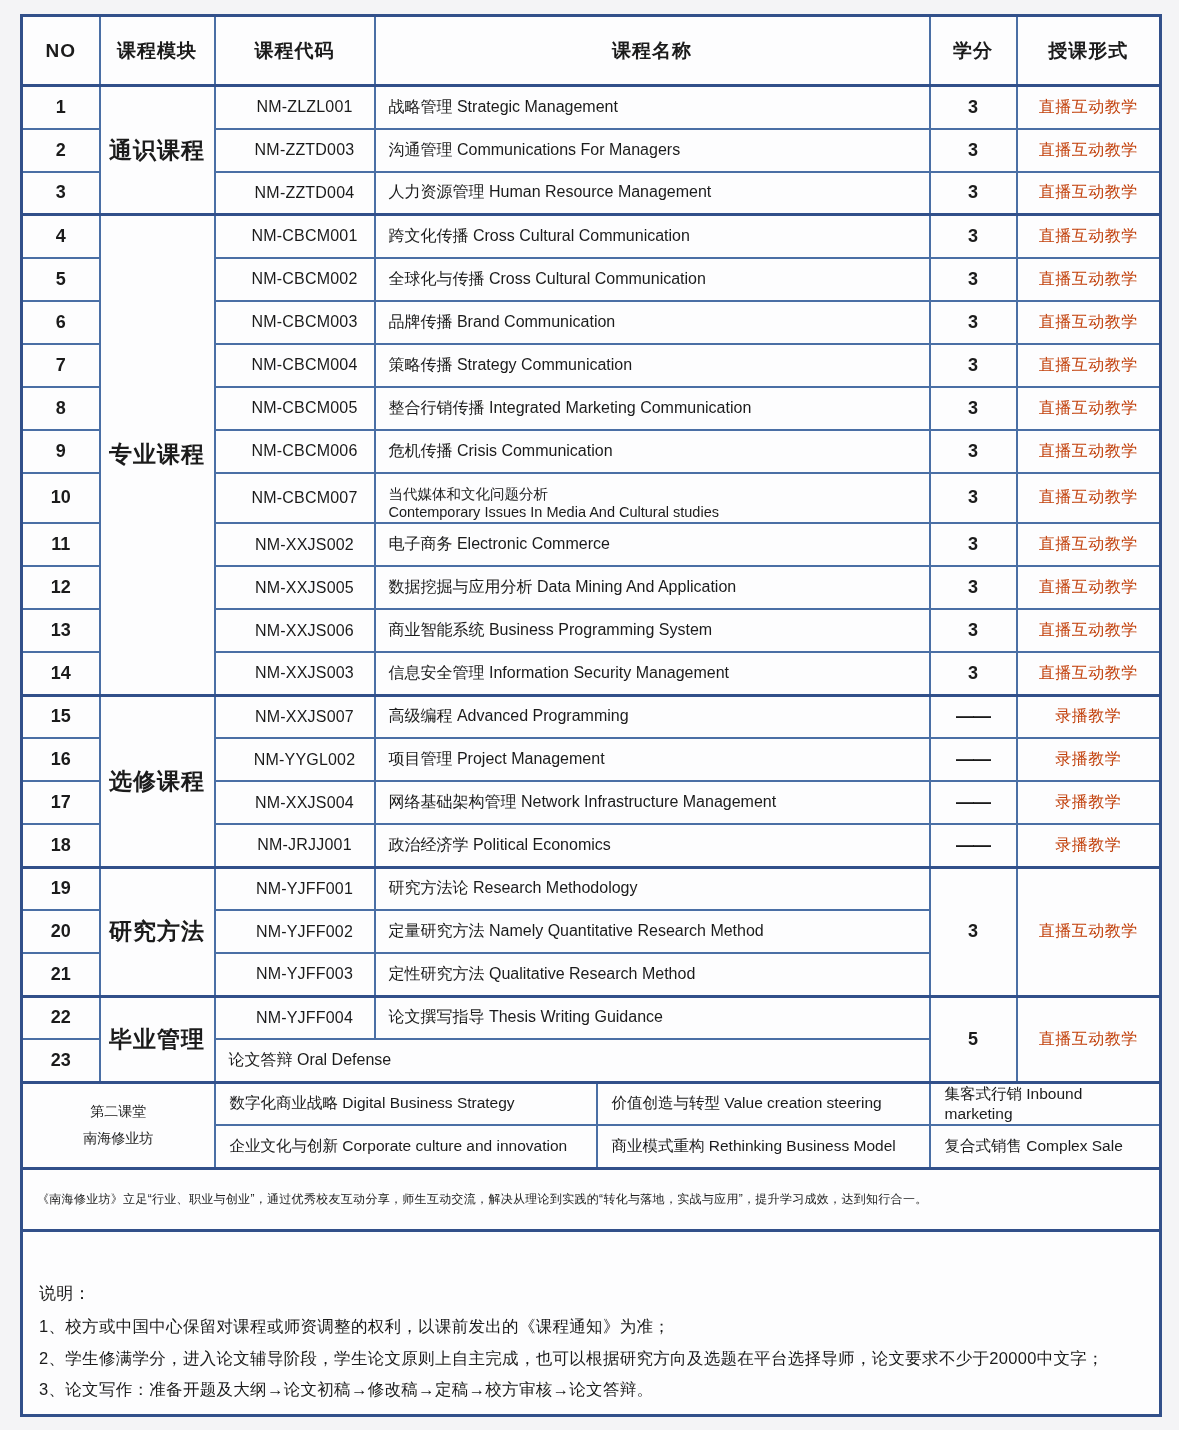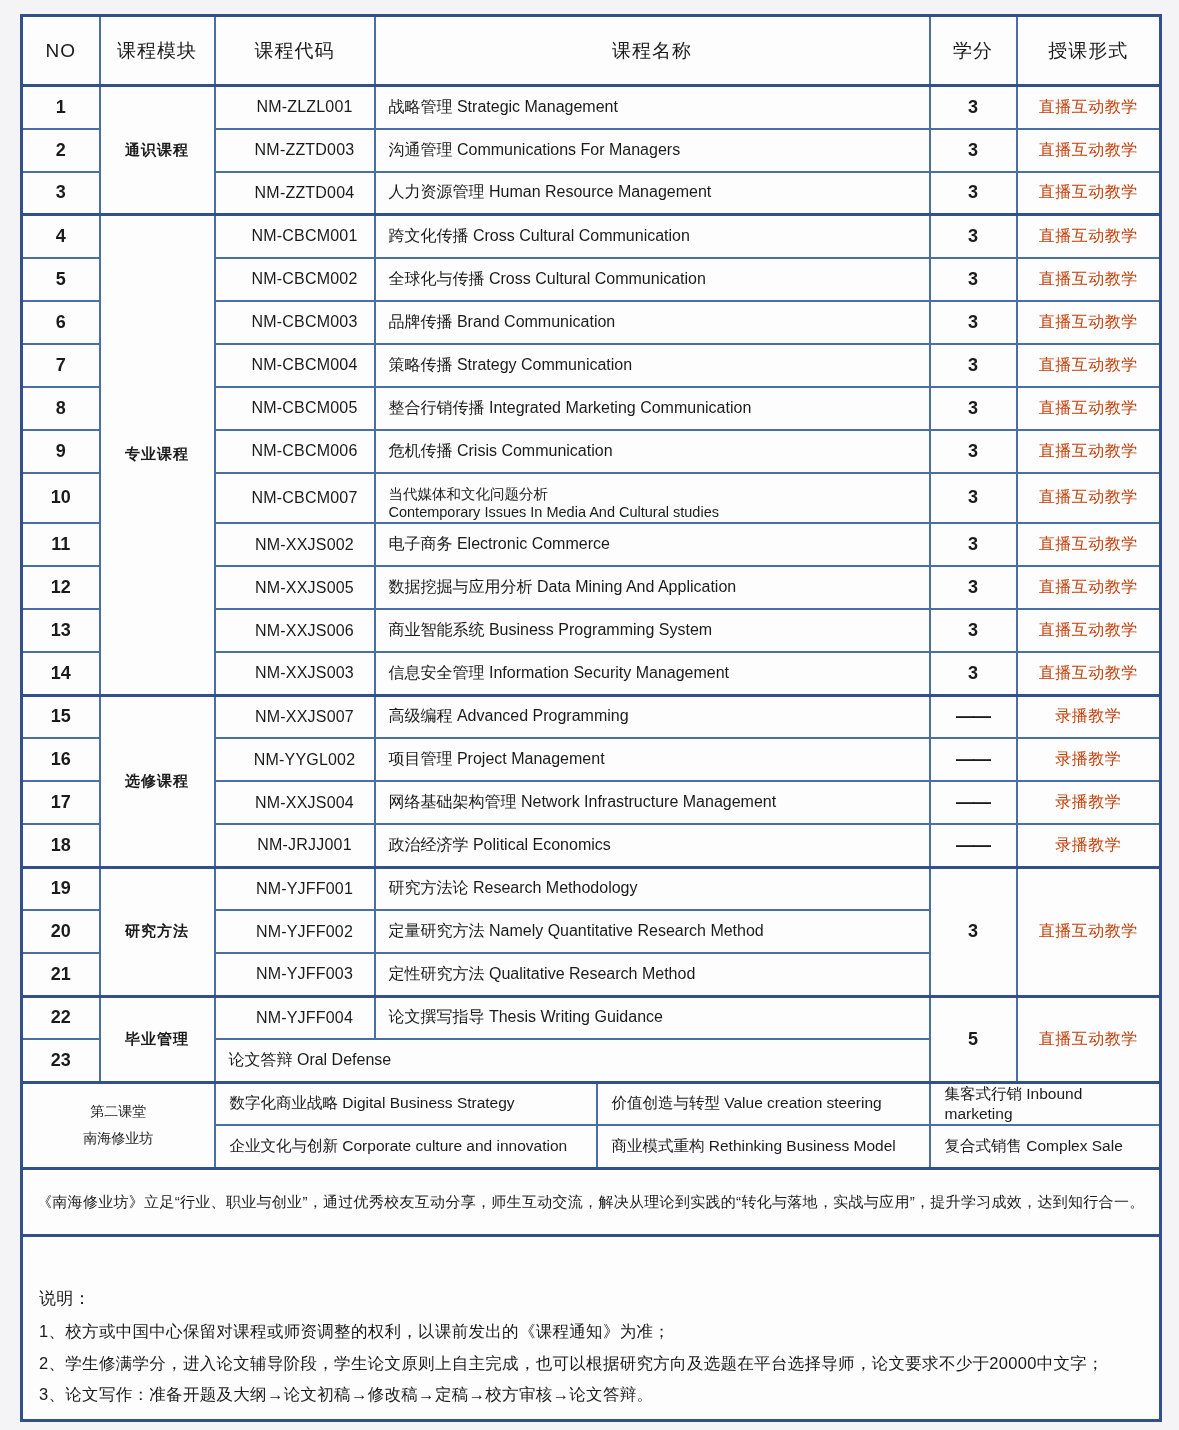--- a/index.html
+++ b/index.html
@@ -25,36 +25,36 @@
     background:var(--cell);
     border:3px solid var(--bd-dark);
   }
   th,td{
     border:2px solid var(--bd);
     padding:0 6px;
     overflow:hidden;
     text-align:center;
     vertical-align:middle;
   }
-  th{height:70px;font-size:19px;font-weight:normal;letter-spacing:1px;}
+  th{height:70px;font-size:19px;font-weight:bold;letter-spacing:1px;}
   td{height:43px;font-size:16px;}
   tr.gt > td{border-top:3px solid var(--bd-dark);}
   .no{font-size:18px;font-weight:bold;}
-  .mod{font-size:15px;font-weight:bold;letter-spacing:1px;}
+  .mod{font-size:23px;font-weight:bold;letter-spacing:1px;}
   .code{font-size:16px;letter-spacing:.2px;padding-left:26px;}
   .name{text-align:left;padding-left:13px;font-size:16px;}
   .name.two{font-size:14.5px;line-height:1.3;padding-top:11px;}
   .credit{font-size:18px;font-weight:bold;}
   .dash{letter-spacing:-1px;font-weight:bold;}
   .fmt{font-size:16px;color:#c2410c;letter-spacing:.5px;}
   .sc-label{font-size:14px;font-weight:normal;}
   .sc-label div{line-height:1.1;padding:6px 0;}
   .sc{text-align:left;padding-left:14px;font-size:15.5px;font-weight:500;}
   .para{
-    text-align:left;height:60px;font-size:15px;line-height:1.65;
+    text-align:left;height:60px;font-size:12px;line-height:1.65;
     padding:20px 14px;letter-spacing:.3px;
   }
   .notes{
     text-align:left;height:120px;vertical-align:middle;
     padding:8px 16px;font-size:16.5px;line-height:1.92;letter-spacing:.3px;
   }
   .notes-title{font-weight:normal;font-size:17px;margin-top:38px;}
 </style>
 </head>
 <body>

